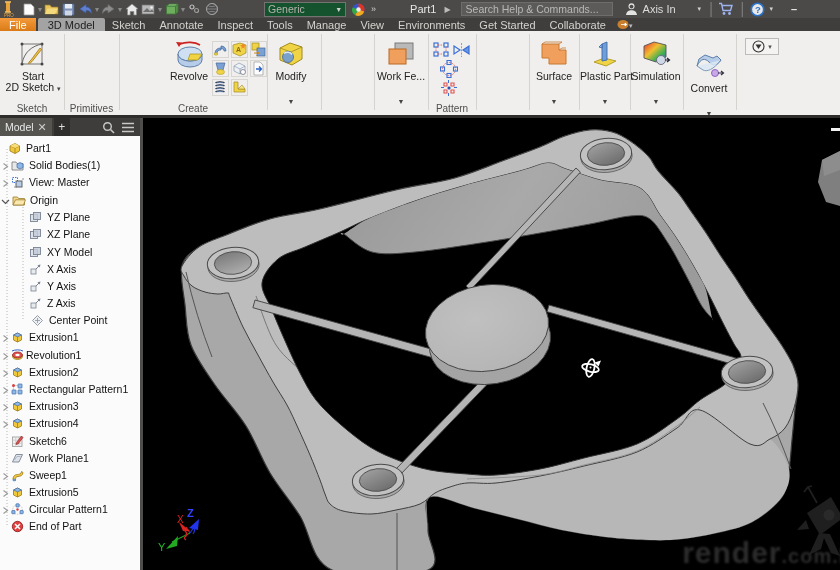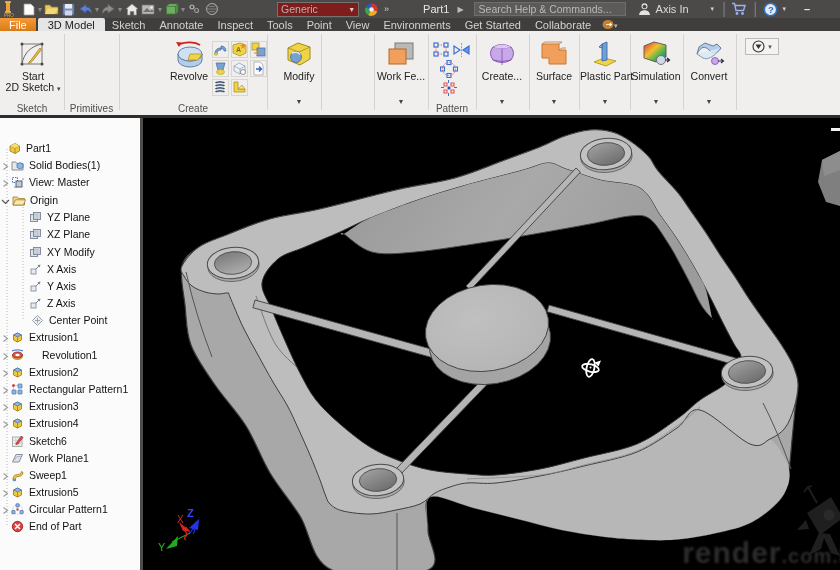--- a/index.html
+++ b/index.html
@@ -11,21 +11,21 @@
 .qat{display:flex;align-items:center;height:18px}
 .qico{width:17px;height:16px;display:flex;align-items:center;justify-content:center;flex:0 0 auto}
 .qsep{color:#8a8a8a;font-size:8px;margin:0 1px}
 #doctitle{color:#e6e6e6;font-size:11px;margin-left:34px}
 #searchbox{background:#5c5b59;border:1px solid #6e6d6b;color:#b8b8b8;font-size:10.5px;height:14px;line-height:13px;padding:0 4px;width:152px;margin-left:10px;flex:0 0 auto;overflow:hidden}
 .titletxt{color:#dcdcdc;font-size:11px}
 
 #tabrow{position:absolute;left:0;top:18px;width:840px;height:13px;background:#3f3e3c;display:flex;align-items:stretch}
 .tab{color:#d4d2cf;font-size:11px;padding:0 7px;display:flex;align-items:center;height:13px}
 .tab.file{background:linear-gradient(#f49b3c,#d97a16);color:#fff;padding:0 9px}
-.tab.active{background:#e5e5e5;color:#222;border-radius:2px 2px 0 0;padding:0 10px}
+.tab.active{background:#a3a3a3;color:#222;border-radius:2px 2px 0 0;padding:0 10px}
 
 #ribbon{position:absolute;left:0;top:31px;width:840px;height:84px;background:#f0efed}
 .gsep{position:absolute;top:3px;height:76px;width:1px;background:#d5d3d0}
 .glabel{position:absolute;top:72px;font-size:10px;color:#4e4e4e;text-align:center;width:100%}
 .bigbtn{position:absolute;text-align:center;font-size:10.5px;color:#222}
 .bigbtn .cap{margin-top:1px;line-height:11px}
 .dk{color:#444;font-size:7px}
 #ribbonedge{position:absolute;left:0;top:115px;width:840px;height:3px;background:#2e2d2b}
 
 #panel{position:absolute;left:0;top:118px;width:143px;height:452px;background:#fbfbfb;border-right:3px solid #4e4d4b}
@@ -194,21 +194,21 @@
             <circle cx="4" cy="4" r="2" fill="none" stroke="#bdbdbd" stroke-width="1.2"></circle>
             <circle cx="8.5" cy="7.5" r="2" fill="none" stroke="#9a9a9a" stroke-width="1.2"></circle>
           </svg>
         </div>
       <div class="qico">
           <svg width="14" height="14" viewBox="0 0 14 14">
             <circle cx="7" cy="7" r="5.5" fill="#4a4a4a" stroke="#a8a8a8" stroke-width="1"></circle>
             <path d="M7 1.5 A5.5 5.5 0 0 1 7 12.5 M1.5 7 H12.5 M3 3.5 C5 5 9 5 11 3.5 M3 10.5 C5 9 9 9 11 10.5" fill="none" stroke="#9a9a9a" stroke-width="0.7"></path>
           </svg>
         </div>
-      <div style="background:#7f1d1d;border:1px solid #747372;color:#b4b2af;font-size:10.5px;height:15px;line-height:13px;padding:0 3px;width:82px;margin-left:57px;display:flex;align-items:flex-end;justify-content:space-between">Generic <span style="font-size:7px;color:#cfcfcf">▼</span></div>
+      <div style="background:#14532d;border:1px solid #747372;color:#b4b2af;font-size:10.5px;height:15px;line-height:13px;padding:0 3px;width:82px;margin-left:44px;display:flex;align-items:flex-end;justify-content:space-between">Generic <span style="font-size:7px;color:#cfcfcf">▼</span></div>
       <div class="qico" style="margin-left:4px">
           <svg width="15" height="15" viewBox="0 0 15 15">
             <circle cx="7.5" cy="7.5" r="6" fill="#3355cc"></circle>
             <path d="M7.5 7.5 L7.5 1.5 A6 6 0 0 1 13.2 9.4 Z" fill="#dd3322"></path>
             <path d="M7.5 7.5 L13.2 9.4 A6 6 0 0 1 4 13 Z" fill="#eeaa22"></path>
             <path d="M7.5 7.5 L4 13 A6 6 0 0 1 1.6 5.6 Z" fill="#33aa44"></path>
             <circle cx="7.5" cy="7.5" r="2.2" fill="#eee"></circle>
           </svg>
         </div>
       <span style="color:#cfcfcf;font-size:9px;margin-left:4px">»</span>
@@ -244,21 +244,21 @@
     <span style="color:#cfcfcf;font-size:7px;margin-left:3px">▾</span>
     <span style="color:#e8e8e8;font-size:11px;margin-left:18px;font-weight:bold">–</span>
   </div>
   <div id="tabrow">
     <div class="tab file">File</div>
     <div class="tab active" style="margin-left:2px">3D Model</div>
     <div class="tab">Sketch</div>
     <div class="tab">Annotate</div>
     <div class="tab">Inspect</div>
     <div class="tab">Tools</div>
-    <div class="tab">Point</div>
+    <div class="tab">Manage</div>
     <div class="tab">View</div>
     <div class="tab">Environments</div>
     <div class="tab">Get Started</div>
     <div class="tab">Collaborate</div>
     <div class="tab" style="padding:0 4px">
         <svg width="17" height="11" viewBox="0 0 17 11">
           <ellipse cx="6" cy="5.5" rx="5.5" ry="4.5" fill="#c87f2f"></ellipse>
           <path d="M4 5.5h4M8 4l1.8 1.5L8 7z" fill="#fff" stroke="#fff" stroke-width="0.8"></path>
           <text x="12" y="8.5" fill="#bbb" font-size="7">▾</text>
         </svg>
@@ -339,21 +339,21 @@
       <div style="position:absolute;left:0;top:38px;width:17px;height:17px;border:1px solid #d8d6d3"><svg width="15" height="15" viewBox="0 0 15 15">
             <path d="M3 3 C3 1.8 11 1.8 11 3 M3 6 C3 4.8 11 4.8 11 6 M3 9 C3 7.8 11 7.8 11 9 M3 12 C3 10.8 11 10.8 11 12" fill="none" stroke="#223" stroke-width="1.6"></path>
             <path d="M3 3.5 C3 2.3 11 2.3 11 3.5 M3 6.5 C3 5.3 11 5.3 11 6.5 M3 9.5 C3 8.3 11 8.3 11 9.5 M3 12.5 C3 11.3 11 11.3 11 12.5" fill="none" stroke="#7aa0d4" stroke-width="0.9"></path>
           </svg></div>
       <div style="position:absolute;left:19px;top:38px;width:17px;height:17px;border:1px solid #d8d6d3"><svg width="15" height="15" viewBox="0 0 15 15">
             <path d="M2 2 L2 12 L13 12 L13 9 L6 9 L6 2 Z" fill="#f0d445" stroke="#a08a20" stroke-width="0.7"></path>
             <path d="M6 9 L10 5 L13 9Z" fill="#f7e48a" stroke="#a08a20" stroke-width="0.6"></path>
           </svg></div>
     </div>
 
-    <div class="bigbtn" style="left:273px;top:9px;width:52px">
+    <div class="bigbtn" style="left:265px;top:9px;width:52px">
       <svg width="32" height="28" viewBox="0 0 32 28">
           <path d="M5 8 L15 3 L27 7 L27 19 L17 25 L5 20 Z" fill="#f0d445" stroke="#a08a20" stroke-width="1"></path>
           <path d="M5 8 L16 12 L27 7" fill="none" stroke="#a08a20" stroke-width="0.8"></path>
           <circle cx="13" cy="17" r="5.5" fill="#7aa0cc" stroke="#44689a" stroke-width="0.8"></circle>
           <path d="M9 13.5 A5.5 5.5 0 0 1 17 14.5" fill="none" stroke="#dce9f6" stroke-width="1.4"></path>
         </svg>
       <div class="cap">Modify</div>
       <div class="dk" style="margin-top:16px">▼</div>
     </div>
 
@@ -384,29 +384,20 @@
           <rect x="7" y="0.5" width="4" height="4" fill="none" stroke="#3a6fd8" stroke-width="1.1"></rect>
           <rect x="7" y="13.5" width="4" height="4" fill="none" stroke="#3a6fd8" stroke-width="1.1"></rect>
           <rect x="0.5" y="7" width="4" height="4" fill="none" stroke="#3a6fd8" stroke-width="1.1"></rect>
           <rect x="13.5" y="7" width="4" height="4" fill="none" stroke="#3a6fd8" stroke-width="1.1"></rect>
         </svg></div>
     <div style="position:absolute;left:440px;top:48px"><svg width="18" height="18" viewBox="0 0 18 18">
           <path d="M4 4h3v3H4zM11 4h3v3h-3zM4 11h3v3H4zM11 11h3v3h-3z" fill="none" stroke="#e05050" stroke-width="1.1"></path>
           <path d="M1 8.5h3M8.5 1v3M8.5 14v3M14 8.5h3M8 8h2v2H8z" stroke="#3a6fd8" stroke-width="1"></path>
         </svg></div>
 
-    <div class="bigbtn" style="left:477px;top:9px;width:50px">
-      <svg width="32" height="28" viewBox="0 0 32 28">
-          <path d="M7 7 Q16 2 25 7 Q30 13 25 20 Q16 25 7 20 Q2 13 7 7Z" fill="#c9a8e8" stroke="#8858b8" stroke-width="1"></path>
-          <path d="M7 7 Q16 10 25 7 M16 8.8 V25 M7 20 Q16 23 25 20" fill="none" stroke="#8858b8" stroke-width="0.9"></path>
-          <path d="M7 7 Q16 2 25 7 Q16 10 7 7Z" fill="#ddc6f2"></path>
-        </svg>
-      <div class="cap">Create...</div>
-      <div class="dk" style="margin-top:16px">▼</div>
-    </div>
 
     <div class="bigbtn" style="left:530px;top:9px;width:48px">
       <svg width="30" height="28" viewBox="0 0 30 28">
           <path d="M3 4 H20 V10 H27 V24 H10 V18 H3 Z" fill="#f0a05c" stroke="#c87830" stroke-width="1"></path>
           <path d="M3 4 L6 2 H23 L20 4 M20 10 L23 8 H27" fill="none" stroke="#c87830" stroke-width="0.8"></path>
         </svg>
       <div class="cap">Surface</div>
       <div class="dk" style="margin-top:16px">▼</div>
     </div>
 
@@ -431,41 +422,53 @@
             </linearGradient>
           </defs>
           <path d="M4 6 L14 2 L26 5 L26 17 L16 22 L4 18 Z" fill="url(#simg)" stroke="#555" stroke-width="0.9"></path>
           <circle cx="21" cy="20" r="4.5" fill="#cfd8e8" stroke="#667" stroke-width="0.9"></circle>
           <path d="M25 20 h4 M27 18 l2.5 2 l-2.5 2" stroke="#223" stroke-width="1.2" fill="none"></path>
         </svg>
       <div class="cap">Simulation</div>
       <div class="dk" style="margin-top:16px">▼</div>
     </div>
 
-    <div class="bigbtn" style="left:684px;top:9px;width:50px">
+    <div class="bigbtn" style="left:684px;top:21px;width:50px">
       <svg width="32" height="28" viewBox="0 0 32 28">
           <path d="M4 14 C8 6 12 6 16 10 C20 14 24 14 28 8 L24 4 L20 6 L12 3 L6 7Z" fill="#b6cce8" stroke="#5d7fa8" stroke-width="1"></path>
           <path d="M4 14 L10 18 C14 20 20 18 28 8" fill="#dce9f6" stroke="#5d7fa8" stroke-width="0.9" opacity="0.85"></path>
           <circle cx="22" cy="21" r="3.5" fill="#c9a8e8" stroke="#8858b8" stroke-width="0.9"></circle>
           <path d="M25 21 h5 M28 19 l2.5 2 l-2.5 2" stroke="#334" stroke-width="1.2" fill="none"></path>
         </svg>
       <div class="cap">Convert</div>
       <div class="dk" style="margin-top:16px">▼</div>
     </div>
 
     <div style="position:absolute;left:745px;top:7px;width:34px;height:17px;border:1px solid #bdbbb8;background:#f4f3f1;display:flex;align-items:center;justify-content:center;gap:3px">
       <svg width="13" height="13" viewBox="0 0 13 13">
           <circle cx="6.5" cy="6.5" r="5.5" fill="none" stroke="#333" stroke-width="1.1"></circle>
           <path d="M3.5 4.5 h6 L6.5 9 Z" fill="#333"></path>
         </svg>
       <span style="font-size:7px;color:#555">▾</span>
     </div>
   </div>
   <div id="ribbonedge"></div>
   <div id="panel">
+    <div id="phead">
+      <div class="ptab">Model <span style="font-size:11px;color:#ccc">✕</span></div>
+      <div class="ptab2">+</div>
+      <div style="flex:1"></div>
+      <svg width="13" height="13" viewBox="0 0 13 13" style="margin-right:6px">
+          <circle cx="5.5" cy="5.5" r="3.8" fill="none" stroke="#c8c8c8" stroke-width="1.4"></circle>
+          <path d="M8.5 8.5 L12 12" stroke="#c8c8c8" stroke-width="1.6"></path>
+        </svg>
+      <svg width="14" height="11" viewBox="0 0 14 11" style="margin-right:5px">
+          <path d="M1 1.5h12M1 5.5h12M1 9.5h12" stroke="#c8c8c8" stroke-width="1.7"></path>
+        </svg>
+    </div>
     <div id="tree">
 <svg width="140" height="420" viewBox="0 0 140 420" style="position:absolute;left:0;top:0">
           <path d="M7 12 V390" stroke="#b8b8b8" stroke-width="1" stroke-dasharray="1 2"></path>
           <path d="M23 64 V184" stroke="#b8b8b8" stroke-width="1" stroke-dasharray="1 2"></path>
         </svg>
 <div class="ti" style="top:3px;left:0">
           <span style="position:absolute;left:8px;top:2px"><svg width="13" height="13" viewBox="0 0 13 13">
               <path d="M2 4 L7 1.5 L11.5 4 L11.5 9 L7 11.5 L2 9Z" fill="#f0c840" stroke="#9a7a18" stroke-width="0.8"></path>
               <path d="M2 4 L7 6 L11.5 4 M7 6 V11.5" fill="none" stroke="#9a7a18" stroke-width="0.7"></path>
               <path d="M2 4 L7 1.5 L11.5 4 L7 6Z" fill="#f8dc7a"></path>
@@ -515,21 +518,21 @@
               <rect x="1.5" y="3.5" width="7" height="7" fill="#dfe4ea" stroke="#7a8494" stroke-width="0.9"></rect>
               <rect x="4.5" y="1.5" width="7" height="7" fill="#c4ccd8" stroke="#7a8494" stroke-width="0.9" fill-opacity="0.85"></rect>
             </svg></span>
           <span class="lbl" style="position:absolute;left:44px;top:2px">XZ Plane</span>
         </div>
 <div class="ti" style="top:107px;left:0">
           <span style="position:absolute;left:29px;top:2px"><svg width="13" height="13" viewBox="0 0 13 13">
               <rect x="1.5" y="3.5" width="7" height="7" fill="#dfe4ea" stroke="#7a8494" stroke-width="0.9"></rect>
               <rect x="4.5" y="1.5" width="7" height="7" fill="#c4ccd8" stroke="#7a8494" stroke-width="0.9" fill-opacity="0.85"></rect>
             </svg></span>
-          <span class="lbl" style="position:absolute;left:44px;top:2px">XY Modify</span>
+          <span class="lbl" style="position:absolute;left:44px;top:2px">XY Model</span>
         </div>
 <div class="ti" style="top:124px;left:0">
           <span style="position:absolute;left:29px;top:2px"><svg width="13" height="13" viewBox="0 0 13 13">
               <path d="M2 11 L10.5 2.5" stroke="#7a8494" stroke-width="1"></path>
               <path d="M11.5 1.5 L10.8 4.6 L8.4 2.2Z" fill="#7a8494"></path>
               <rect x="2" y="6" width="5" height="5" fill="#e8ebee" stroke="#7a8494" stroke-width="0.8"></rect>
             </svg></span>
           <span class="lbl" style="position:absolute;left:44px;top:2px">X Axis</span>
         </div>
 <div class="ti" style="top:141px;left:0">
@@ -569,21 +572,21 @@
 <div class="ti" style="top:210px;left:0">
           <span style="position:absolute;left:2px;top:4px"><svg width="7" height="9" viewBox="0 0 7 9" style="flex:0 0 7px">
               <path d="M1.5 1.5 L5.5 4.5 L1.5 7.5" fill="none" stroke="#9a9a9a" stroke-width="1.1"></path>
             </svg></span>
           <span style="position:absolute;left:11px;top:2px"><svg width="13" height="13" viewBox="0 0 13 13">
               <ellipse cx="6.5" cy="7.5" rx="5" ry="3" fill="#f0c840" stroke="#9a7a18" stroke-width="0.8"></ellipse>
               <ellipse cx="6.5" cy="6" rx="5" ry="3" fill="#e05050" stroke="#8a2020" stroke-width="0.8"></ellipse>
               <ellipse cx="6.5" cy="6" rx="2.2" ry="1.2" fill="#fff"></ellipse>
               <path d="M1 2 C4 0.5 9 0.5 12 2" fill="none" stroke="#2a62c8" stroke-width="1"></path>
             </svg></span>
-          <span class="lbl" style="position:absolute;left:39px;top:2px">Revolution1</span>
+          <span class="lbl" style="position:absolute;left:23px;top:2px">Revolution1</span>
         </div>
 <div class="ti" style="top:227px;left:0">
           <span style="position:absolute;left:2px;top:4px"><svg width="7" height="9" viewBox="0 0 7 9" style="flex:0 0 7px">
               <path d="M1.5 1.5 L5.5 4.5 L1.5 7.5" fill="none" stroke="#9a9a9a" stroke-width="1.1"></path>
             </svg></span>
           <span style="position:absolute;left:11px;top:2px"><svg width="13" height="13" viewBox="0 0 13 13">
               <path d="M2.5 4 L6.5 2 L10.5 4 L10.5 9 L6.5 11 L2.5 9Z" fill="#f0c840" stroke="#9a7a18" stroke-width="0.8"></path>
               <path d="M2.5 4 L6.5 2 L10.5 4 L6.5 5.8Z" fill="#8fb8e8" stroke="#3d6aa8" stroke-width="0.7"></path>
               <path d="M6.5 5.8 V11" stroke="#9a7a18" stroke-width="0.7"></path>
             </svg></span>

